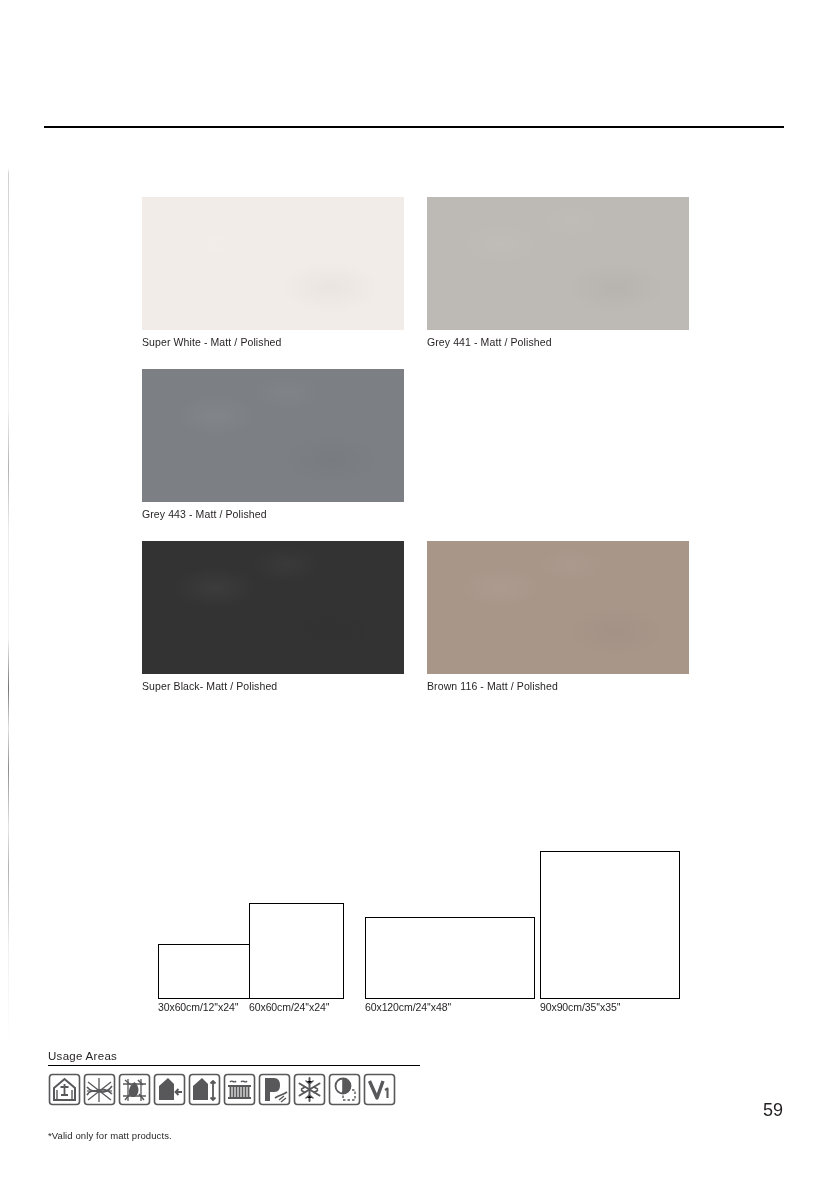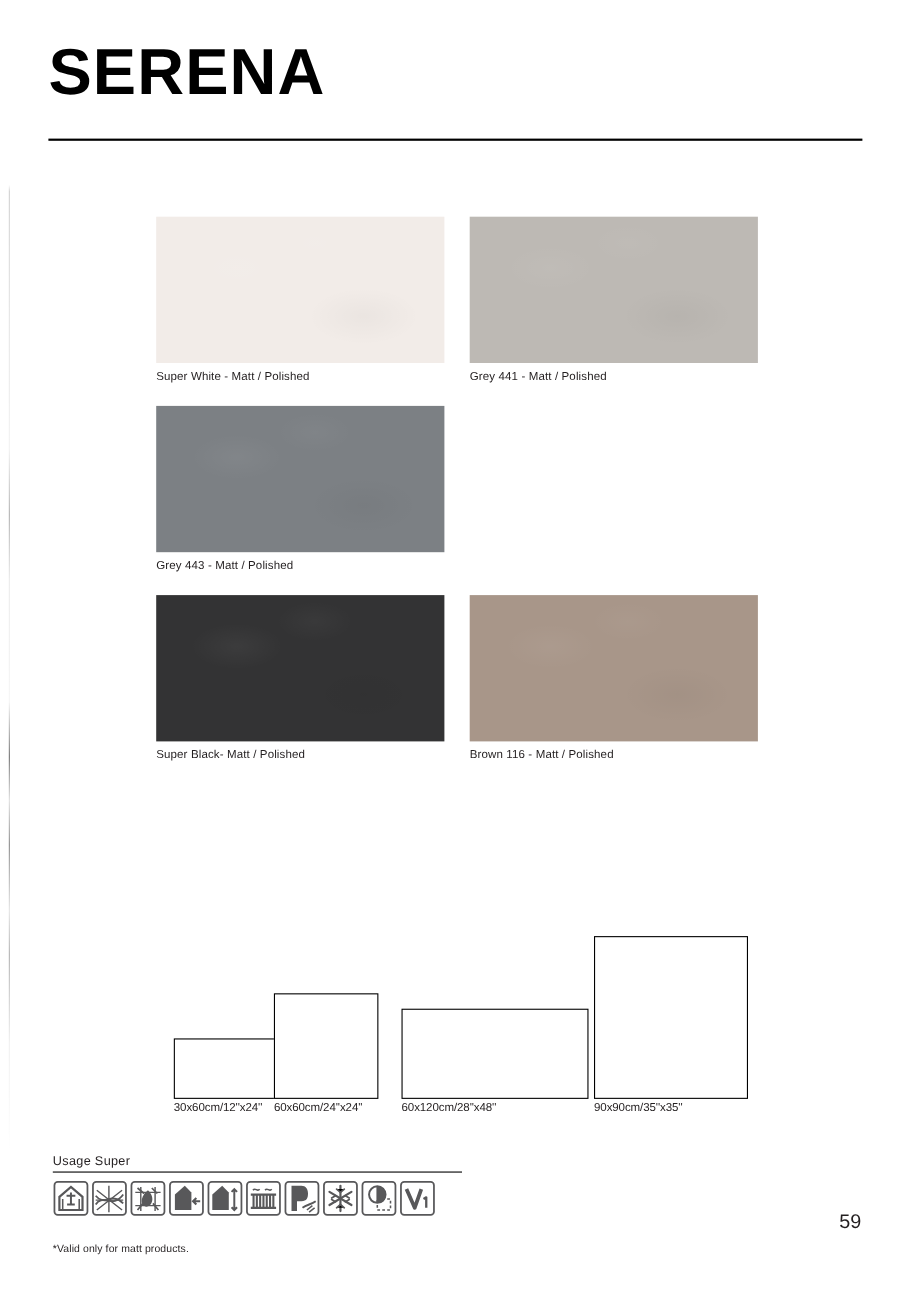--- a/index.html
+++ b/index.html
@@ -174,21 +174,20 @@
     color: #231f20;
   }
 </style>
 </head>
 <body>
 
 <div class="page">
 
   <div class="gutter-line"></div>
 
-  <div class="title">SERENA</div>
   <div class="title-rule"></div>
 
   <div class="swatch-grid">
 
     <div class="swatch-row">
       <div class="swatch">
         <div class="swatch-chip" style="background: rgb(242, 236, 232);"></div>
         <div class="swatch-label">Super White - Matt / Polished</div>
       </div>
       <div class="swatch">
@@ -225,32 +224,32 @@
       <div class="size-label">30x60cm/12''x24''</div>
     </div>
 
     <div class="size-item" style="left:116px;">
       <div class="size-box" style="width: 95px; height: 96px;"></div>
       <div class="size-label">60x60cm/24''x24''</div>
     </div>
 
     <div class="size-item" style="left:232px;">
       <div class="size-box" style="width: 170px; height: 82px;"></div>
-      <div class="size-label">60x120cm/28''x48''</div>
+      <div class="size-label">60x120cm/24''x48''</div>
     </div>
 
     <div class="size-item" style="left:407px;">
       <div class="size-box" style="width: 140px; height: 148px;"></div>
       <div class="size-label">90x90cm/35''x35''</div>
     </div>
 
   </div>
 
   <div class="usage">
-    <div class="usage-heading">Usage Super</div>
+    <div class="usage-heading">Usage Areas</div>
     <div class="usage-rule"></div>
 
     <div class="icon-row">
 
       <div class="usage-icon">
         <svg width="33" height="33" viewBox="0 0 33 33">
           <rect x="1.5" y="1.5" width="30" height="30" rx="3" fill="none" stroke="#58585a" stroke-width="1.6"></rect>
           <path d="M6 15 L16.5 6 L27 15 L27 27 L6 27 Z" fill="none" stroke="#58585a" stroke-width="2"></path>
           <path d="M16.5 11 L16.5 23 M12.5 14 L20.5 14 M13 22 L20 22" stroke="#58585a" stroke-width="1.8" fill="none"></path>
           <path d="M9 27 L9 17 M24 27 L24 17" stroke="#58585a" stroke-width="1.4"></path>

